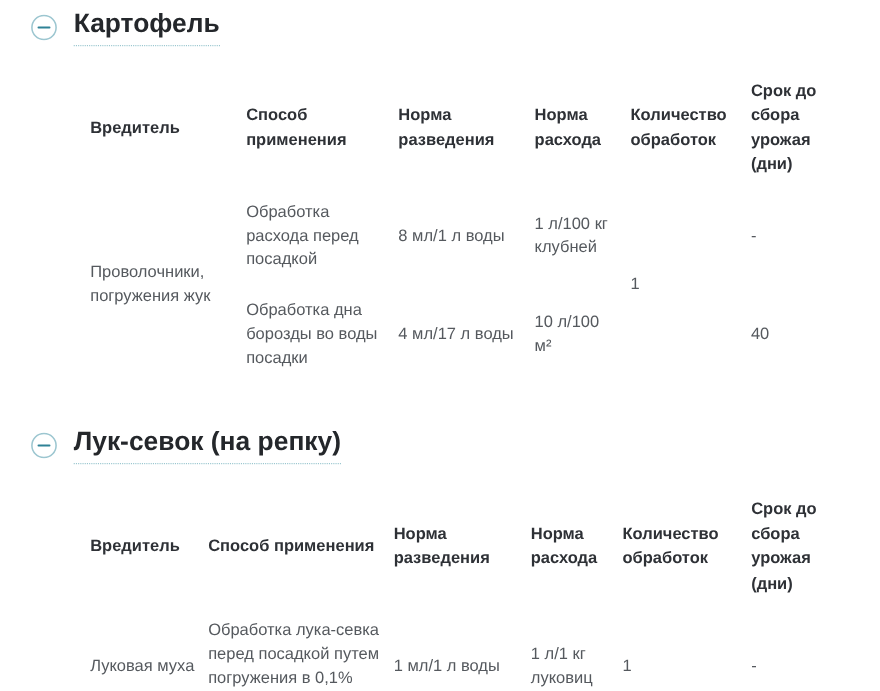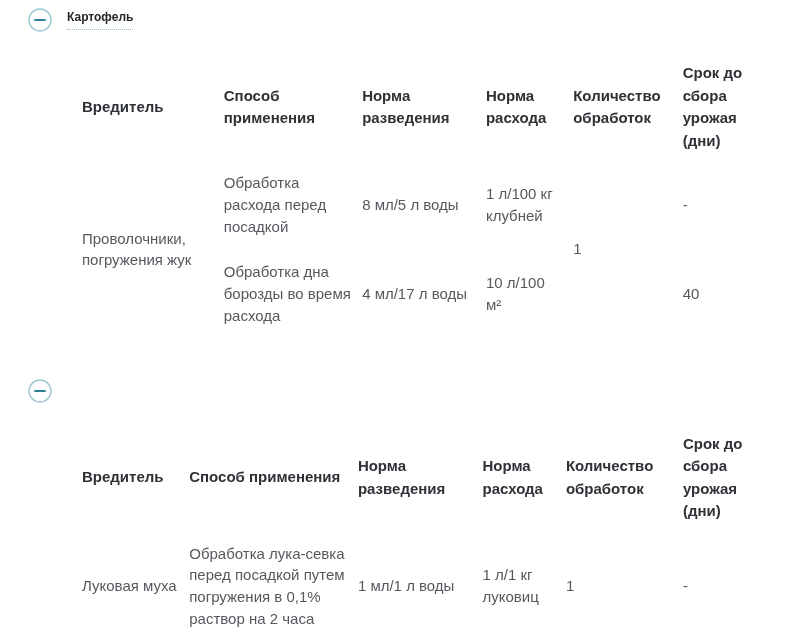--- a/index.html
+++ b/index.html
@@ -34,21 +34,21 @@
     width:24px;height:24px;
     padding:0;border:none;background:transparent;
     cursor:pointer;flex:0 0 auto;
     display:block;
   }
   .toggle-btn svg{display:block;width:24px;height:24px;}
   .toggle-ring{fill:none;stroke:var(--icon-ring);stroke-width:1.4;}
   .toggle-minus{stroke:var(--accent);stroke-width:1.8;stroke-linecap:round;}
   .section-title{
     margin:0;
-    font-size:12px;
+    font-size:24px;
     font-weight:700;
     color:var(--title-text);
     line-height:1.2;
     border-bottom:1px dotted var(--underline);
     padding-bottom:4px;
     cursor:pointer;
   }
 
   table.pest-table{
     border-collapse:collapse;
@@ -115,45 +115,46 @@
           <th class="w-dilution">Норма разведения</th>
           <th class="w-consumption">Норма расхода</th>
           <th class="w-treatments">Количество обработок</th>
           <th class="w-days col-days">Срок до сбора урожая (дни)</th>
         </tr>
       </thead>
       <tbody>
         <tr>
           <td rowspan="2">Проволочники, погружения жук</td>
           <td>Обработка расхода перед посадкой</td>
-          <td>8 мл/5 л воды</td>
+          <td>8 мл/1 л воды</td>
           <td>1 л/100 кг клубней</td>
           <td rowspan="2">1</td>
           <td class="col-days">-</td>
         </tr>
         <tr>
-          <td>Обработка дна борозды во время расхода</td>
+          <td>Обработка дна борозды во воды посадки</td>
           <td>4 мл/17 л воды</td>
           <td>10 л/100 м²</td>
           <td class="col-days">40</td>
         </tr>
       </tbody>
     </table>
   </section>
 
   <section class="section">
     <div class="section-header">
       <button class="toggle-btn" aria-label="collapse">
         <span>
           <svg viewBox="0 0 24 24">
             <circle class="toggle-ring" cx="12" cy="12" r="11"></circle>
             <line class="toggle-minus" x1="7" y1="12" x2="17" y2="12"></line>
           </svg>
         </span>
       </button>
+      <h2 class="section-title">Лук-севок (на репку)</h2>
     </div>
 
     <table class="pest-table t2">
       <thead>
         <tr>
           <th class="w-pest">Вредитель</th>
           <th class="w-method">Способ применения</th>
           <th class="w-dilution">Норма разведения</th>
           <th class="w-consumption">Норма расхода</th>
           <th class="w-treatments">Количество обработок</th>

